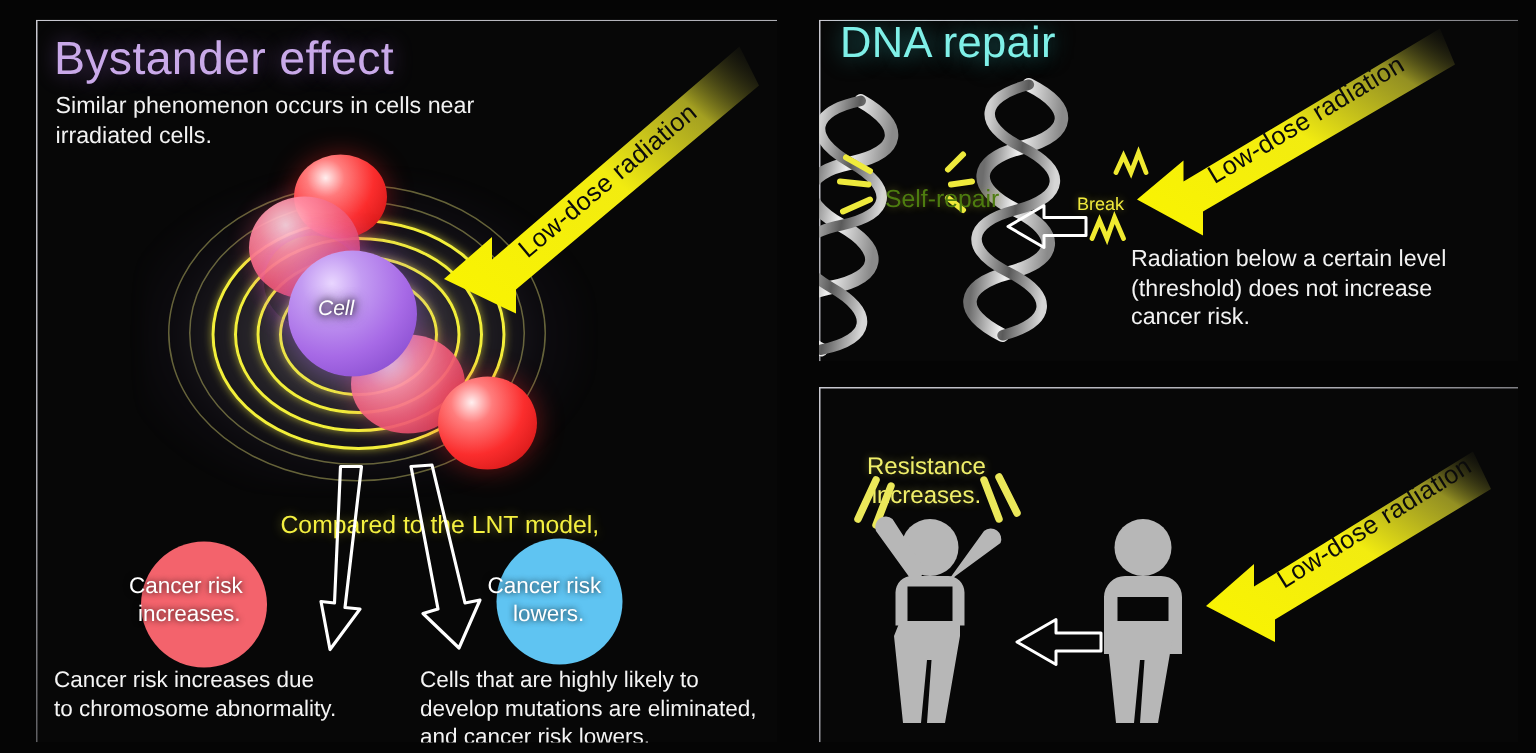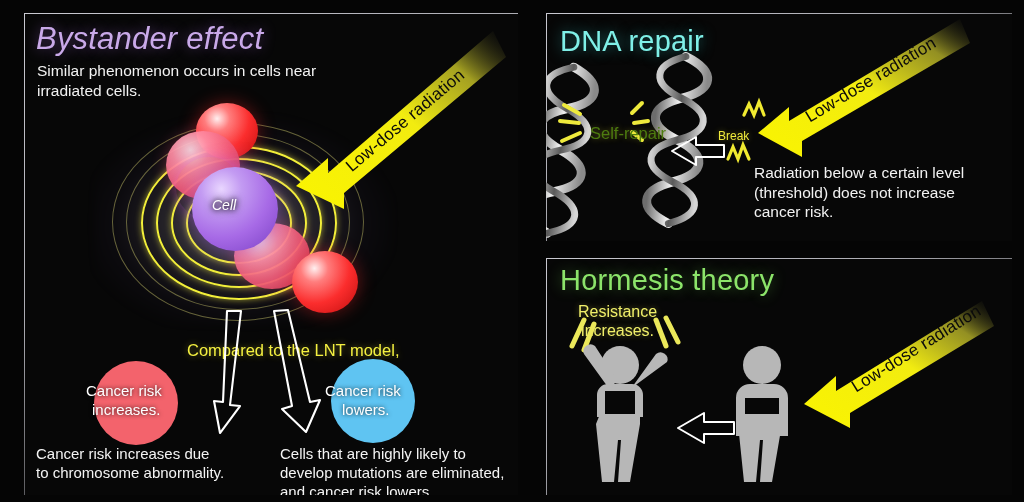--- a/index.html
+++ b/index.html
@@ -15,22 +15,22 @@
       border-left:1px solid rgba(235,235,245,.85);
       -webkit-mask-image:linear-gradient(150deg,rgba(0,0,0,1) 0%,rgba(0,0,0,.85) 40%,rgba(0,0,0,.05) 85%);
       mask-image:linear-gradient(150deg,rgba(0,0,0,1) 0%,rgba(0,0,0,.85) 40%,rgba(0,0,0,.05) 85%);}
   #p-bystander{left:24px;top:13px;width:494px;height:482px;}
   #p-dna{left:546px;top:13px;width:466px;height:228px;}
   #p-hormesis{left:546px;top:258px;width:466px;height:237px;}
 
   
   .h-title{position:absolute;font-weight:400;letter-spacing:.2px;white-space:nowrap;}
   #t-bystander{left:12px;top:8px;font-size:31px;color:#c9a9e9;
-      text-shadow:0 0 14px rgba(180,120,240,.45);font-style:italic;}
-  #t-dna{left:14px;top:12px;font-size:29px;color:#7ff0e8;
+      text-shadow:0 0 14px rgba(180,120,240,.45);}
+  #t-dna{left:14px;top:0;font-size:29px;color:#7ff0e8;
       text-shadow:0 0 14px rgba(60,220,220,.5);}
   #t-hormesis{left:14px;top:6px;font-size:29px;color:#8ce46a;
       text-shadow:0 0 14px rgba(110,220,80,.45);}
 
   .body-txt{position:absolute;color:#f2f2f2;font-size:15.5px;line-height:19.5px;}
   .body-sm{position:absolute;color:#f4f4f4;font-size:15px;line-height:19px;}
 
   
   #cellwrap{position:absolute;left:60px;top:88px;width:370px;height:230px;}
   #glow{position:absolute;left:10px;top:14px;width:300px;height:210px;
@@ -203,21 +203,20 @@
     <div style="position:absolute;left:256px;top:97px;transform:rotate(-31deg);transform-origin:0 0;
                 font-size:17px;color:#0b0b0b;white-space:nowrap;letter-spacing:.3px;">Low-dose radiation</div>
 
     <div class="body-txt" style="left:208px;top:150px;width:250px;white-space:pre-line;">Radiation below a certain level
 (threshold) does not increase
 cancer risk.</div>
   </section>
 
   <section class="panel" id="p-hormesis">
 
-    <div class="h-title" id="t-hormesis">Hormesis theory</div>
 
     <div id="res-txt" style="left:32px;top:44px;white-space:pre-line;">Resistance
 increases.</div>
 
     <svg class="ovl" width="466" height="237" viewBox="0 0 466 237">
       <defs>
         <linearGradient id="gy3" x1="0" y1="1" x2="1" y2="0">
           <stop offset="0%" stop-color="#faf400"></stop>
             <stop offset="52%" stop-color="#f2ec10"></stop>
           <stop offset="80%" stop-color="#cfca2e" stop-opacity=".7"></stop>

